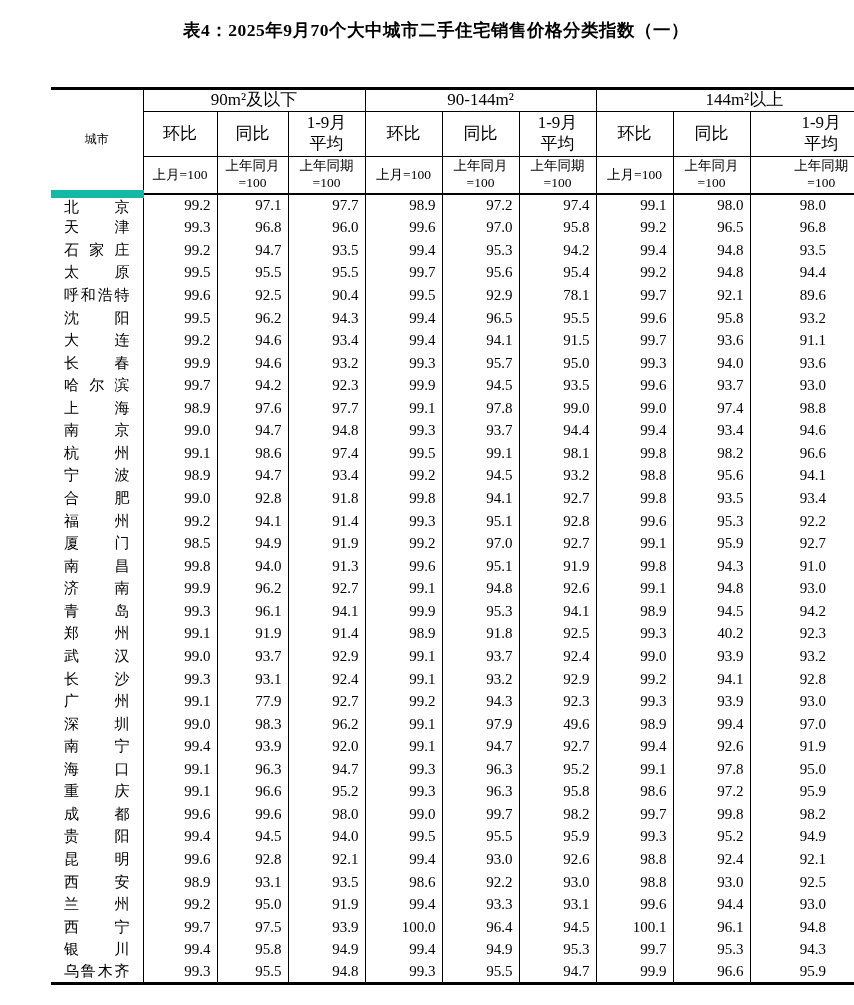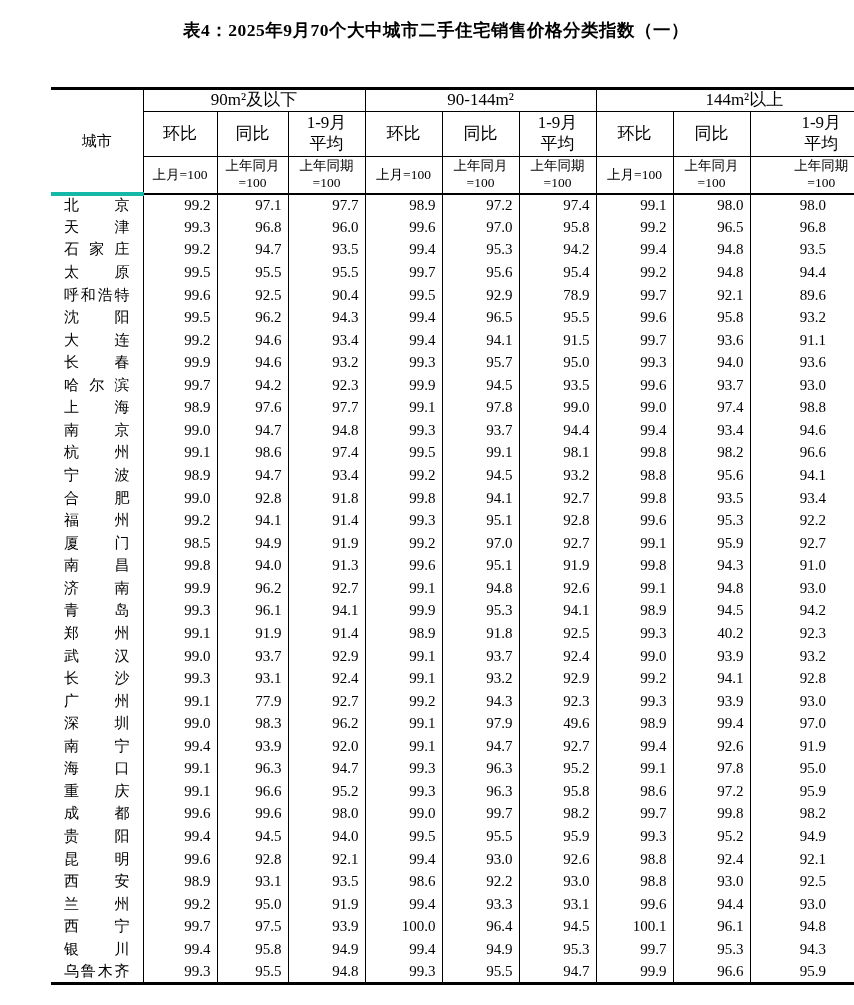--- a/index.html
+++ b/index.html
@@ -45,21 +45,21 @@
     white-space: pre-line;
     font-size: 17px;
     line-height: 1.22;
   }
   tr.grp-row { height: 23px; }
   tr.metric-row { height: 45px; }
   tr.base-row { height: 37px; }
   tr.grp-row th.grp { border-bottom: 1px solid #000; }
   tr.metric-row th { border-bottom: 1px solid #000; }
   tr.base-row th { border-bottom: 2px solid #000; font-size: 13.5px; }
-  th.city-h { border-bottom: 4px solid #14b8a6; font-size: 15px; }
+  th.city-h { border-bottom: 8px solid #14b8a6; font-size: 12px; }
 
   tbody tr { height: 22.57px; }
   tbody td { font-size: 15px; }
   td.city {
     padding: 0 13px;
     text-align: justify;
     text-align-last: justify;
     text-justify: inter-ideograph;
     font-size: 15px;
   }
@@ -177,21 +177,21 @@
           <td class="value">94.8</td>
           <td class="value">94.4</td>
         </tr>
         <tr>
           <td class="city">呼和浩特</td>
           <td class="value">99.6</td>
           <td class="value">92.5</td>
           <td class="value">90.4</td>
           <td class="value">99.5</td>
           <td class="value">92.9</td>
-          <td class="value">78.9</td>
+          <td class="value">78.1</td>
           <td class="value">99.7</td>
           <td class="value">92.1</td>
           <td class="value">89.6</td>
         </tr>
         <tr>
           <td class="city">沈阳</td>
           <td class="value">99.5</td>
           <td class="value">96.2</td>
           <td class="value">94.3</td>
           <td class="value">99.4</td>

